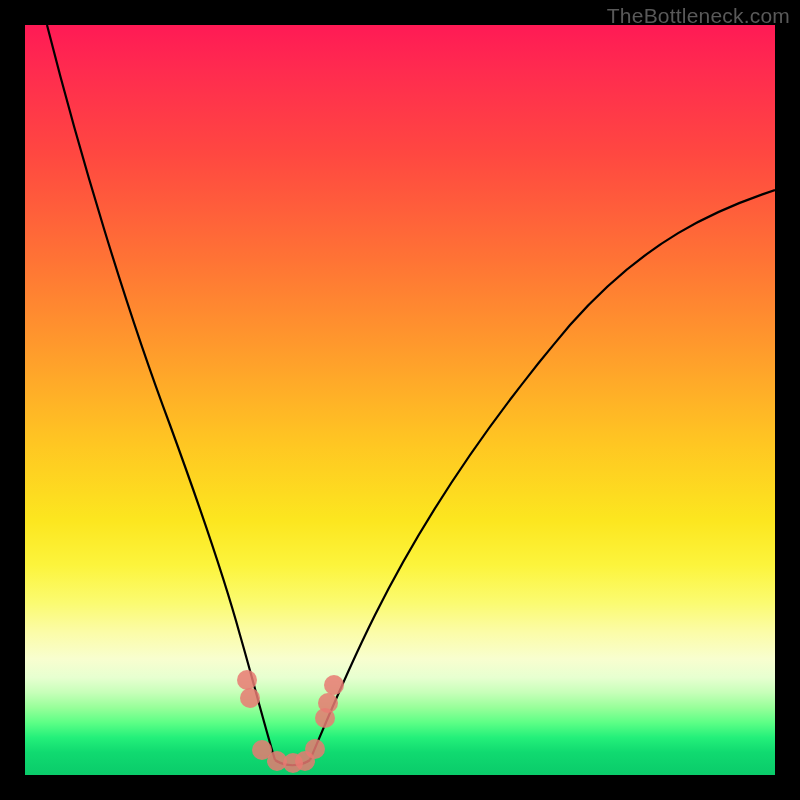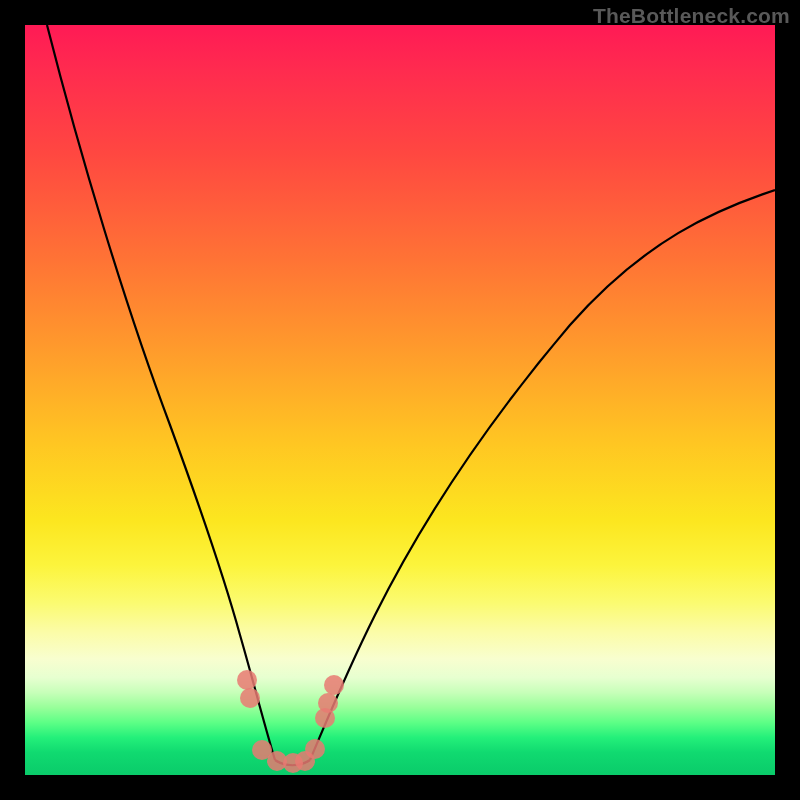--- a/index.html
+++ b/index.html
@@ -46,21 +46,21 @@
       #0acb6a 100%
     );
   }
   .watermark {
     position: absolute;
     top: 4px;
     right: 10px;
     color: #595959;
     font-size: 21px;
     letter-spacing: 0.2px;
-    font-weight: 700;
+    font-weight: 400;
   }
   svg.curves {
     position: absolute;
     left: 0; top: 0;
     width: 750px;
     height: 750px;
   }
   .curve {
     fill: none;
     stroke: #000;

